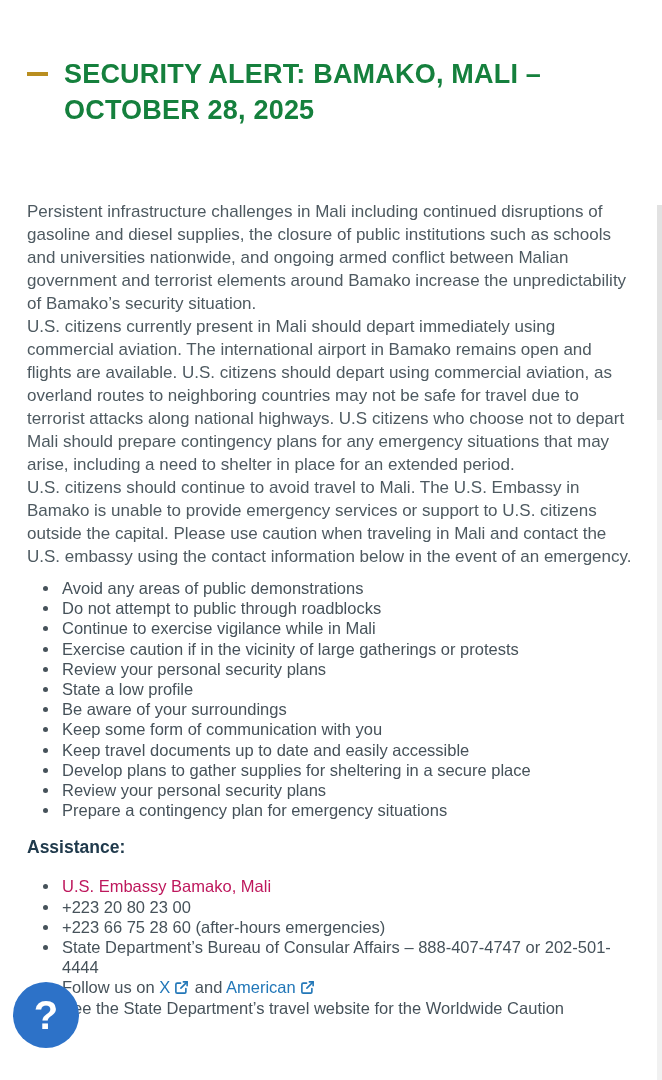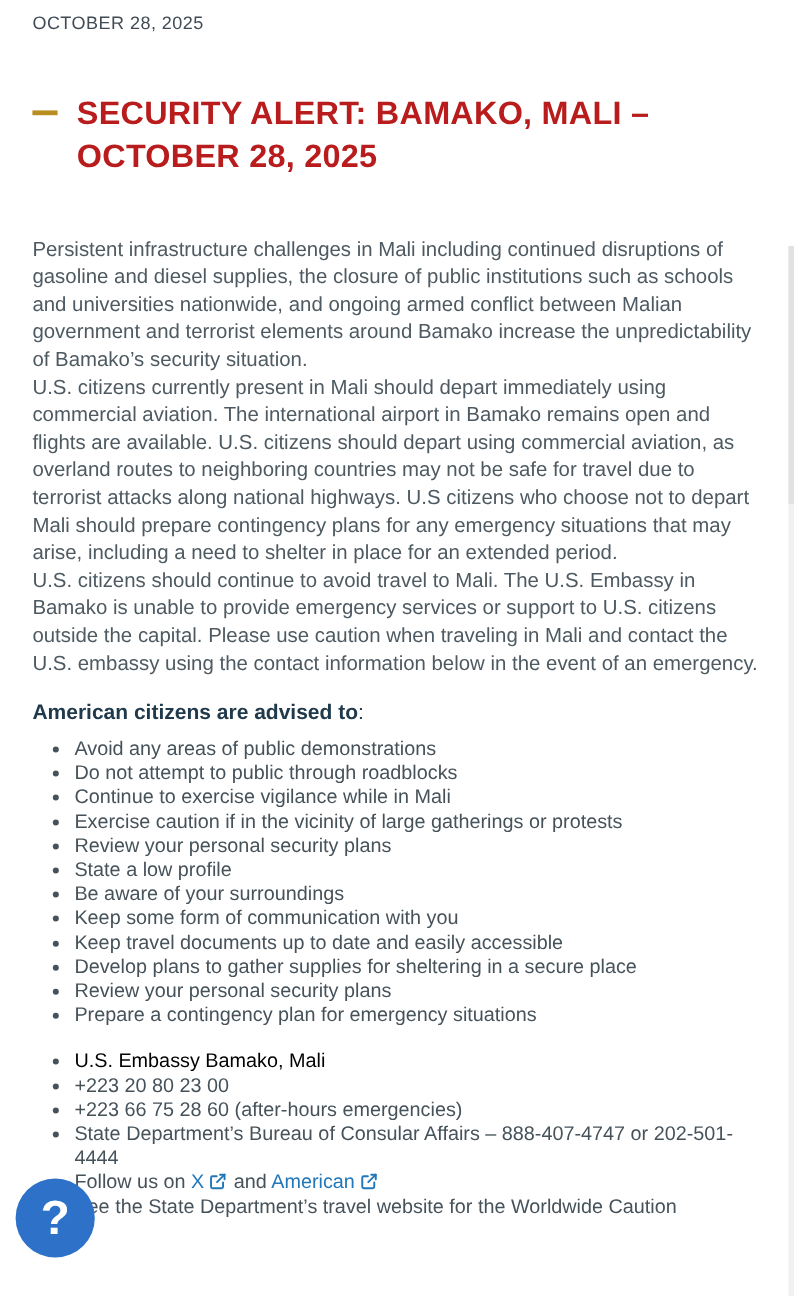--- a/index.html
+++ b/index.html
@@ -18,41 +18,41 @@
     line-height: 20px;
     letter-spacing: 0.4px;
     color: #404b55;
   }
 
   h1.alert-title {
     display: flex;
     align-items: flex-start;
     gap: 16px;
     margin-top: 46px;
-    color: #b91c1c;
+    color: #15803d;
     font-size: 27px;
     font-weight: 700;
     line-height: 36px;
     letter-spacing: 0.2px;
   }
   .gold-dash {
     flex: none;
     width: 21px;
     height: 4px;
     margin-top: 16px;
     background: #b98e20;
   }
   .title-text { max-width: 560px; }
 
   p.body-para {
     font-size: 17px;
     line-height: 23px;
     color: #4e5a61;
   }
-  p.body-para.first { margin-top: 48px; }
+  p.body-para.first { margin-top: 72px; }
   p.body-para + p.body-para { }
 
   h2.section-heading {
     font-size: 17.5px;
     font-weight: 700;
     line-height: 22px;
     color: #203a4c;
     margin-top: 18px;
   }
   h2.section-heading .colon { font-weight: 400; }
@@ -65,21 +65,21 @@
   }
   ul.bullet-list li {
     font-size: 16.5px;
     line-height: 20.2px;
     color: #46525a;
     padding-left: 2px;
   }
   ul.assistance-list { margin-top: 18px; }
 
   a.text-link {
-    color: #000000;
+    color: #be185d;
     text-decoration: none;
     cursor: pointer;
   }
   a.social-link { color: #2277b8; }
   .ext-icon {
     display: inline-block;
     vertical-align: -2px;
     margin-left: 4px;
     margin-right: 1px;
   }
@@ -117,48 +117,47 @@
     width: 5px;
     height: 215px;
     background: #e2e2e2;
   }
 </style>
 </head>
 <body>
 
 <div class="content">
 
-  <div class="date">OCTOBER 28, 2025</div>
 
   <h1 class="alert-title">
     <span class="gold-dash"></span>
     <span class="title-text">SECURITY ALERT: BAMAKO, MALI – OCTOBER 28, 2025</span>
   </h1>
 
   <p class="body-para first">Persistent infrastructure challenges in Mali including continued disruptions of gasoline and diesel supplies, the closure of public institutions such as schools and universities nationwide, and ongoing armed conflict between Malian government and terrorist elements around Bamako increase the unpredictability of Bamako’s security situation.</p>
   <p class="body-para">U.S. citizens currently present in Mali should depart immediately using commercial aviation. The international airport in Bamako remains open and flights are available. U.S. citizens should depart using commercial aviation, as overland routes to neighboring countries may not be safe for travel due to terrorist attacks along national highways. U.S citizens who choose not to depart Mali should prepare contingency plans for any emergency situations that may arise, including a need to shelter in place for an extended period.</p>
   <p class="body-para">U.S. citizens should continue to avoid travel to Mali. The U.S. Embassy in Bamako is unable to provide emergency services or support to U.S. citizens outside the capital. Please use caution when traveling in Mali and contact the U.S. embassy using the contact information below in the event of an emergency.</p>
 
-  <h2 class="section-heading"><span>American citizens are advised to</span><span class="colon">:</span></h2>
 
   <ul class="bullet-list">
     <li>Avoid any areas of public demonstrations</li>
     <li>Do not attempt to public through roadblocks</li>
     <li>Continue to exercise vigilance while in Mali</li>
     <li>Exercise caution if in the vicinity of large gatherings or protests</li>
     <li>Review your personal security plans</li>
     <li>State a low profile</li>
     <li>Be aware of your surroundings</li>
     <li>Keep some form of communication with you</li>
     <li>Keep travel documents up to date and easily accessible</li>
     <li>Develop plans to gather supplies for sheltering in a secure place</li>
     <li>Review your personal security plans</li>
     <li>Prepare a contingency plan for emergency situations</li>
   </ul>
 
+  <h2 class="section-heading assistance-heading">Assistance:</h2>
 
   <ul class="bullet-list assistance-list">
     <li><a class="text-link">U.S. Embassy Bamako, Mali</a></li>
     <li>+223 20 80 23 00</li>
     <li>+223 66 75 28 60 (after-hours emergencies)</li>
     <li>State Department’s Bureau of Consular Affairs – 888-407-4747 or 202-501-4444</li>
     <li><span>Follow us on </span><a class="text-link social-link">X</a><svg class="ext-icon" width="15" height="15" viewBox="0 0 24 24" fill="none" stroke="#2277b8" stroke-width="2.6" stroke-linecap="round" stroke-linejoin="round">
           <path d="M19 13.5V19a2 2 0 0 1-2 2H5a2 2 0 0 1-2-2V7a2 2 0 0 1 2-2h5.5"></path>
           <path d="M15 3h6v6"></path>
           <path d="M11 13L21 3"></path>

